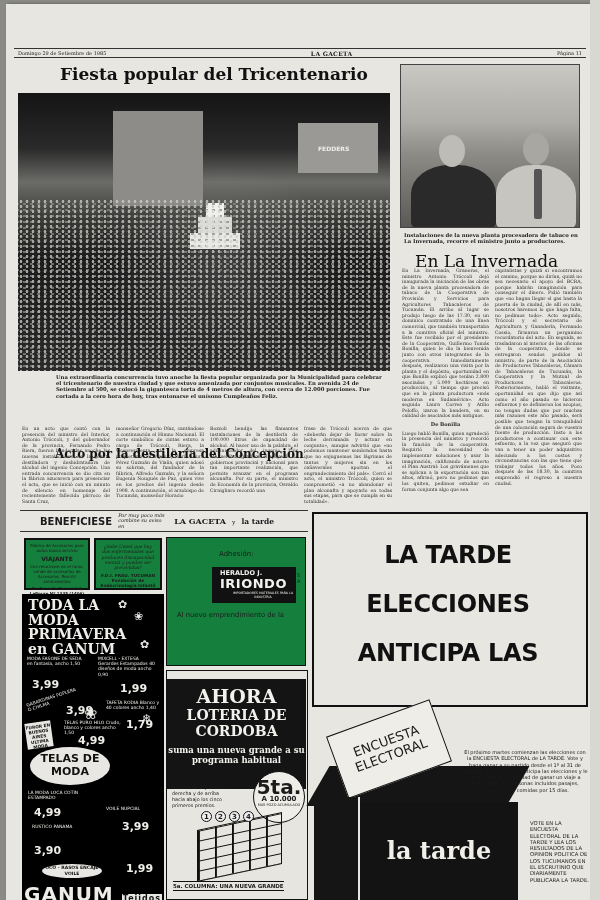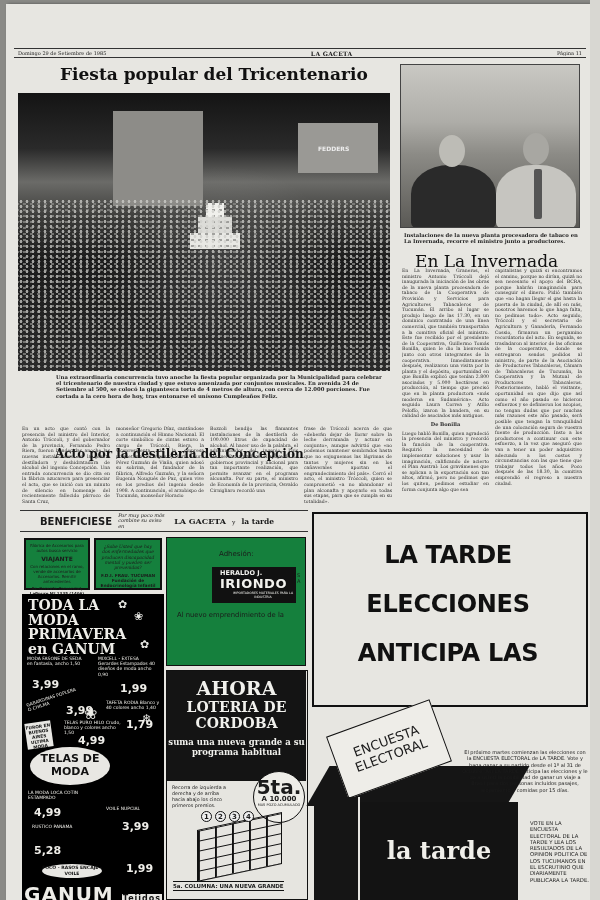--- a/index.html
+++ b/index.html
@@ -99,21 +99,21 @@
   #ad-iriondo .adh { position: absolute; left: 52px; top: 12px; font-size: 7px; }
   #ad-iriondo .logo { position: absolute; left: 45px; top: 29px; width: 84px; height: 36px; background: #111; color: #f2f2ee; }
   #ad-iriondo .logo .hj { position: absolute; left: 8px; top: 2px; font-size: 6.5px; font-weight: bold; }
   #ad-iriondo .logo .ir { position: absolute; left: 8px; top: 9px; font-size: 13px; font-weight: bold; letter-spacing: 0.5px; }
   #ad-iriondo .logo .imp { position: absolute; left: 18px; top: 25px; font-size: 3.2px; line-height: 3.8px; text-align: center; }
   #ad-iriondo .sa { position: absolute; left: 130px; top: 34px; font-size: 5px; line-height: 6px; width: 6px; }
   #ad-iriondo .al { position: absolute; left: 10px; top: 73px; font-size: 6.8px; }
   #ad-iriondo .cia { position: absolute; left: 48px; top: 89px; font-size: 8.5px; line-height: 10px; font-weight: bold; }
 
   #ad-loteria { left: 166px; top: 670px; width: 142px; height: 230px; border: 1.5px solid #111; background: #e6e5e0; }
-  #ad-loteria .top { position: absolute; left: 0; top: 0; width: 139px; height: 110px; background: #141414; color: #f1f1ed; text-align: center; }
+  #ad-loteria .top { position: absolute; left: 0; top: 8px; width: 139px; height: 110px; background: #141414; color: #f1f1ed; text-align: center; }
   #ad-loteria .ahora { font-size: 19px; font-weight: bold; line-height: 22px; margin-top: 6px; }
   #ad-loteria .lot { font-size: 14px; font-weight: bold; line-height: 16px; }
   #ad-loteria .suma { font-size: 8.5px; font-weight: bold; line-height: 10px; margin-top: 6px; }
   #ad-loteria .desc { position: absolute; left: 5px; top: 114px; width: 60px; font-size: 4.8px; line-height: 6px; font-family: "DejaVu Sans", sans-serif; }
   #ad-loteria .circle { position: absolute; left: 86px; top: 100px; width: 52px; height: 52px; border-radius: 50%; border: 1.5px solid #111; background: #eeede8; text-align: center; font-family: "DejaVu Sans", sans-serif; }
   #ad-loteria .circle .n { font-size: 20px; font-weight: bold; line-height: 16px; margin-top: 7px; }
   #ad-loteria .circle .a { font-size: 7px; font-weight: bold; line-height: 8px; }
   #ad-loteria .circle .m { font-size: 3.5px; line-height: 4px; }
   #ad-loteria .grid { position: absolute; left: 30px; top: 150px; width: 85px; height: 52px;
     background-image: linear-gradient(#111 1.5px, transparent 1.5px), linear-gradient(90deg, #111 1.5px, transparent 1.5px);
@@ -262,21 +262,21 @@
   <div class="pr" style="left:44px;top:110px">3,99</div>
   <div class="it" style="left:84px;top:106px;width:56px">TAFETA RODIA Blanco y 40 colores ancho 1,40</div>
   <div class="pr" style="left:104px;top:124px">1,79</div>
   <div class="it" style="left:42px;top:126px;width:60px">TELAS PURO HILO Crudo, blanco y colores ancho 1,50</div>
   <div class="pr" style="left:56px;top:140px">4,99</div>
   <div class="telas">TELAS DE MODA</div>
   <div class="tag" style="top:128px;left:4px">FUROR EN BUENOS AIRES ULTIMA MODA</div>
   <div class="it" style="left:6px;top:196px;width:60px">LA MODA LOCA COTIN ESTAMPADO</div>
   <div class="pr" style="left:12px;top:212px">4,99</div>
   <div class="it" style="left:10px;top:230px;width:50px">RUSTICO PANAMA</div>
-  <div class="pr" style="left:12px;top:250px">5,28</div>
+  <div class="pr" style="left:12px;top:250px">3,90</div>
   <div class="it" style="left:84px;top:212px;width:55px">VOILE NUPCIAL</div>
   <div class="pr" style="left:100px;top:226px">3,99</div>
   <div class="pr" style="left:104px;top:268px">1,99</div>
   <div class="pill">FOCO - RASOS ENCAJE - VOILE</div>
   <div class="logo">
     <span>GANUM</span>
     <small>Tejidos</small>
   </div>
 </div>
 

